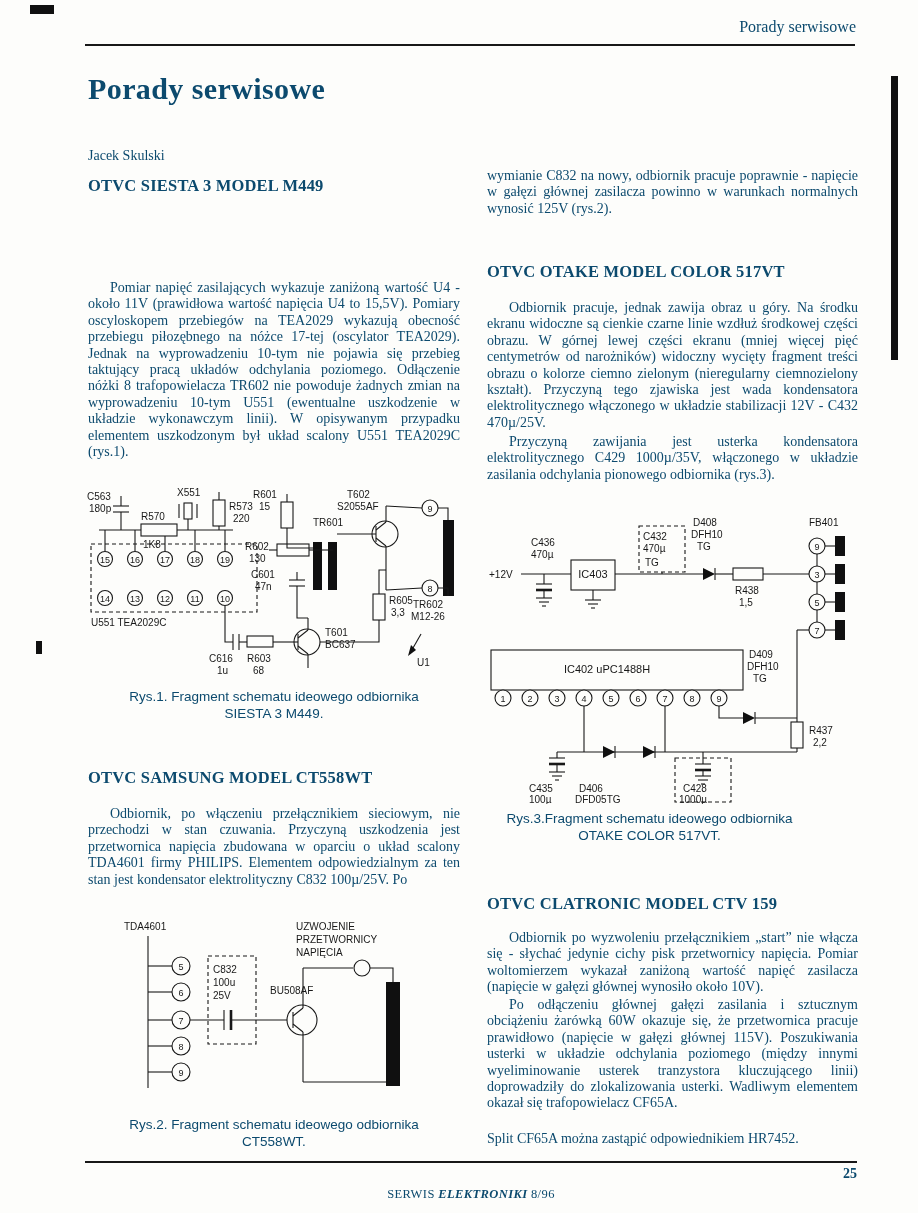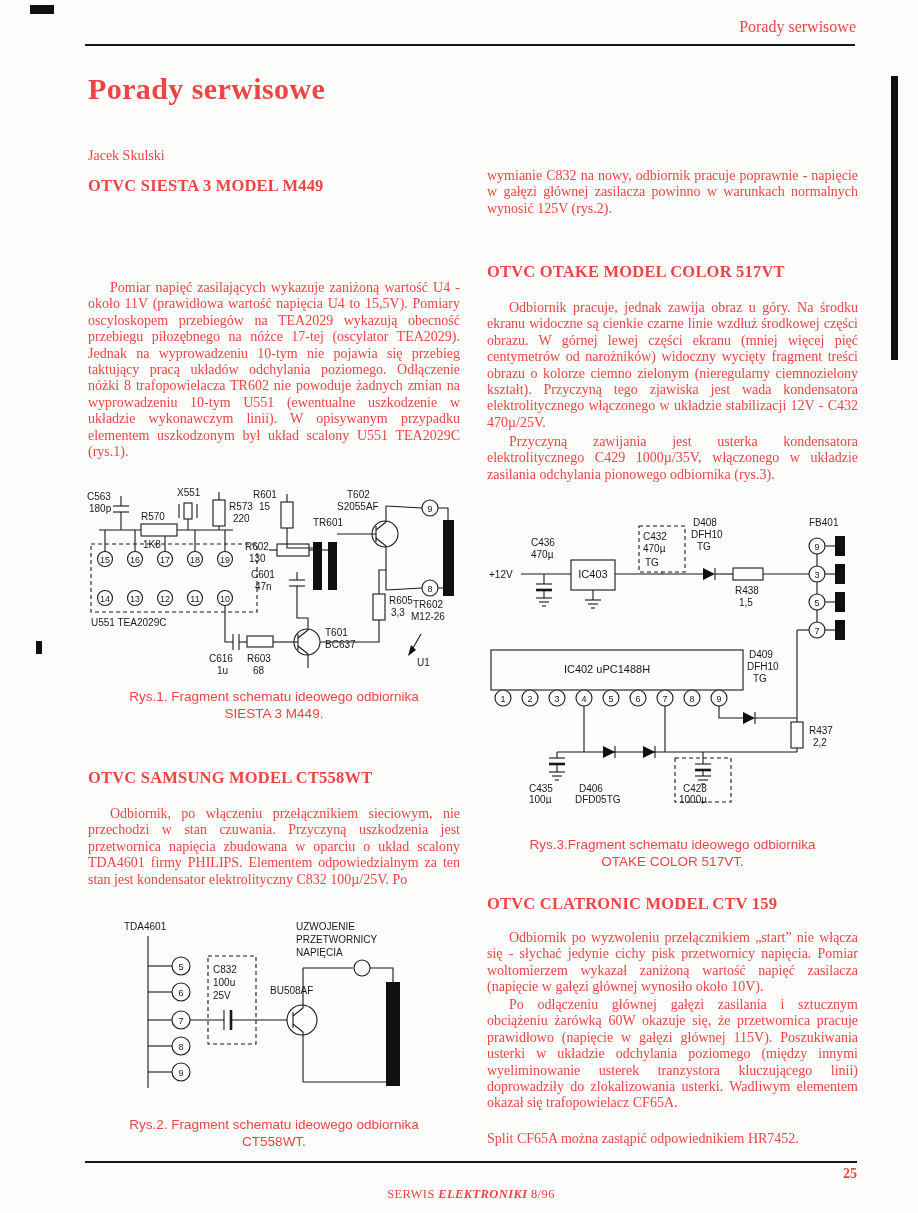--- a/index.html
+++ b/index.html
@@ -1,20 +1,20 @@
 <!DOCTYPE html>
 <html><head>
 <meta charset="utf-8">
 <title>Porady serwisowe</title>
 <style>
   * { margin:0; padding:0; box-sizing:border-box; }
   html,body { background:#9a9a9a; }
   .page {
     position:relative; width:918px; height:1213px; margin:0 auto;
-    background:#fdfdfb; color:#ef4444; overflow:hidden;
+    background:#fdfdfb; color:#0c4a6e; overflow:hidden;
     font-family:"Liberation Serif", serif;
   }
   .abs { position:absolute; }
   .rule { position:absolute; background:#181818; }
   .mark { position:absolute; background:#101010; }
   .running-head { font-size:16px; text-align:right; }
   .page-title { font-size:30px; font-weight:700; letter-spacing:0.4px; }
   .author { font-size:14px; }
   .heading { font-size:16.5px; font-weight:700; letter-spacing:0.2px; font-family:"Liberation Serif", serif; }
   .body-text { font-size:14px; line-height:16.4px; text-align:justify; text-indent:22px; }
@@ -393,21 +393,21 @@
         <text x="326" y="234">2,2</text>
       <text x="42" y="280">C435</text>
         <text x="42" y="291">100µ</text>
       <text x="92" y="280">D406</text>
         <text x="88" y="291">DFD05TG</text>
       <text x="196" y="280">C428</text>
         <text x="192" y="291">1000µ</text>
     </g>
   </svg>
 
-  <div class="abs caption" style="left:487px; top:810px; width:371px;margin-top:26px;">
+  <div class="abs caption" style="left:464px; top:810px; width:371px;">
     <div>Rys.3.Fragment schematu ideowego odbiornika</div>
     <div>OTAKE COLOR 517VT.</div>
   </div>
 
   <h2 class="abs heading" style="left:487px; top:894px;">OTVC CLATRONIC MODEL CTV 159</h2>
   <p class="abs body-text" style="left:487px; top:930px; width:371px;">Odbiornik po wyzwoleniu przełącznikiem „start” nie włącza się - słychać jedynie cichy pisk przetwornicy napięcia. Pomiar woltomierzem wykazał zaniżoną wartość napięć zasilacza (napięcie w gałęzi głównej wynosiło około 10V).</p>
   <p class="abs body-text" style="left:487px; top:997px; width:371px;">Po odłączeniu głównej gałęzi zasilania i sztucznym obciążeniu żarówką 60W okazuje się, że przetwornica pracuje prawidłowo (napięcie w gałęzi głównej 115V). Poszukiwania usterki w układzie odchylania poziomego (między innymi wyeliminowanie usterek tranzystora kluczującego linii) doprowadziły do zlokalizowania usterki. Wadliwym elementem okazał się trafopowielacz CF65A.</p>
   <p class="abs body-text no-indent" style="left:487px; top:1131px; width:371px;">Split CF65A można zastąpić odpowiednikiem HR7452.</p>
 
   <div class="rule" style="left:85px; top:1161px; width:772px; height:2px;"></div>

